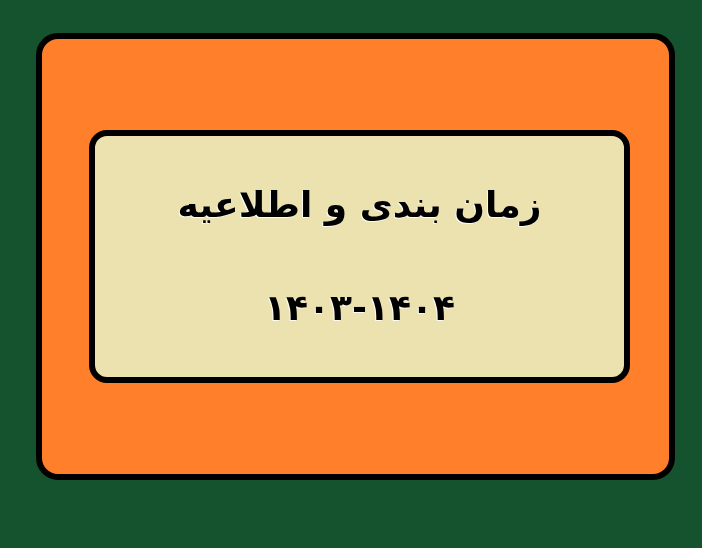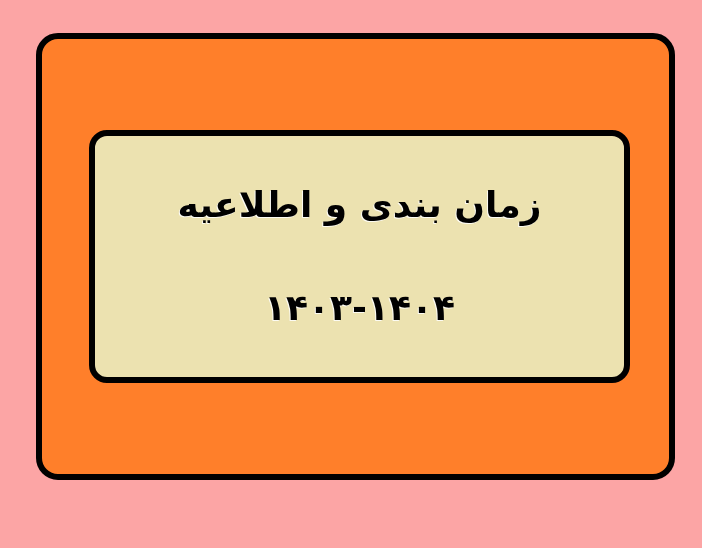--- a/index.html
+++ b/index.html
@@ -12,21 +12,21 @@
     height: 548px;
     overflow: hidden;
     font-family: "DejaVu Sans", sans-serif;
   }
 
   
   .stage {
     position: relative;
     width: 702px;
     height: 548px;
-    background: #fca5a5;      
+    background: #14532d;      
     box-sizing: border-box;
     padding-left: 33px;
   }
 
   
   .outer-frame {
     position: absolute;
     left: 36px;
     top: 33px;
     width: 639px;

